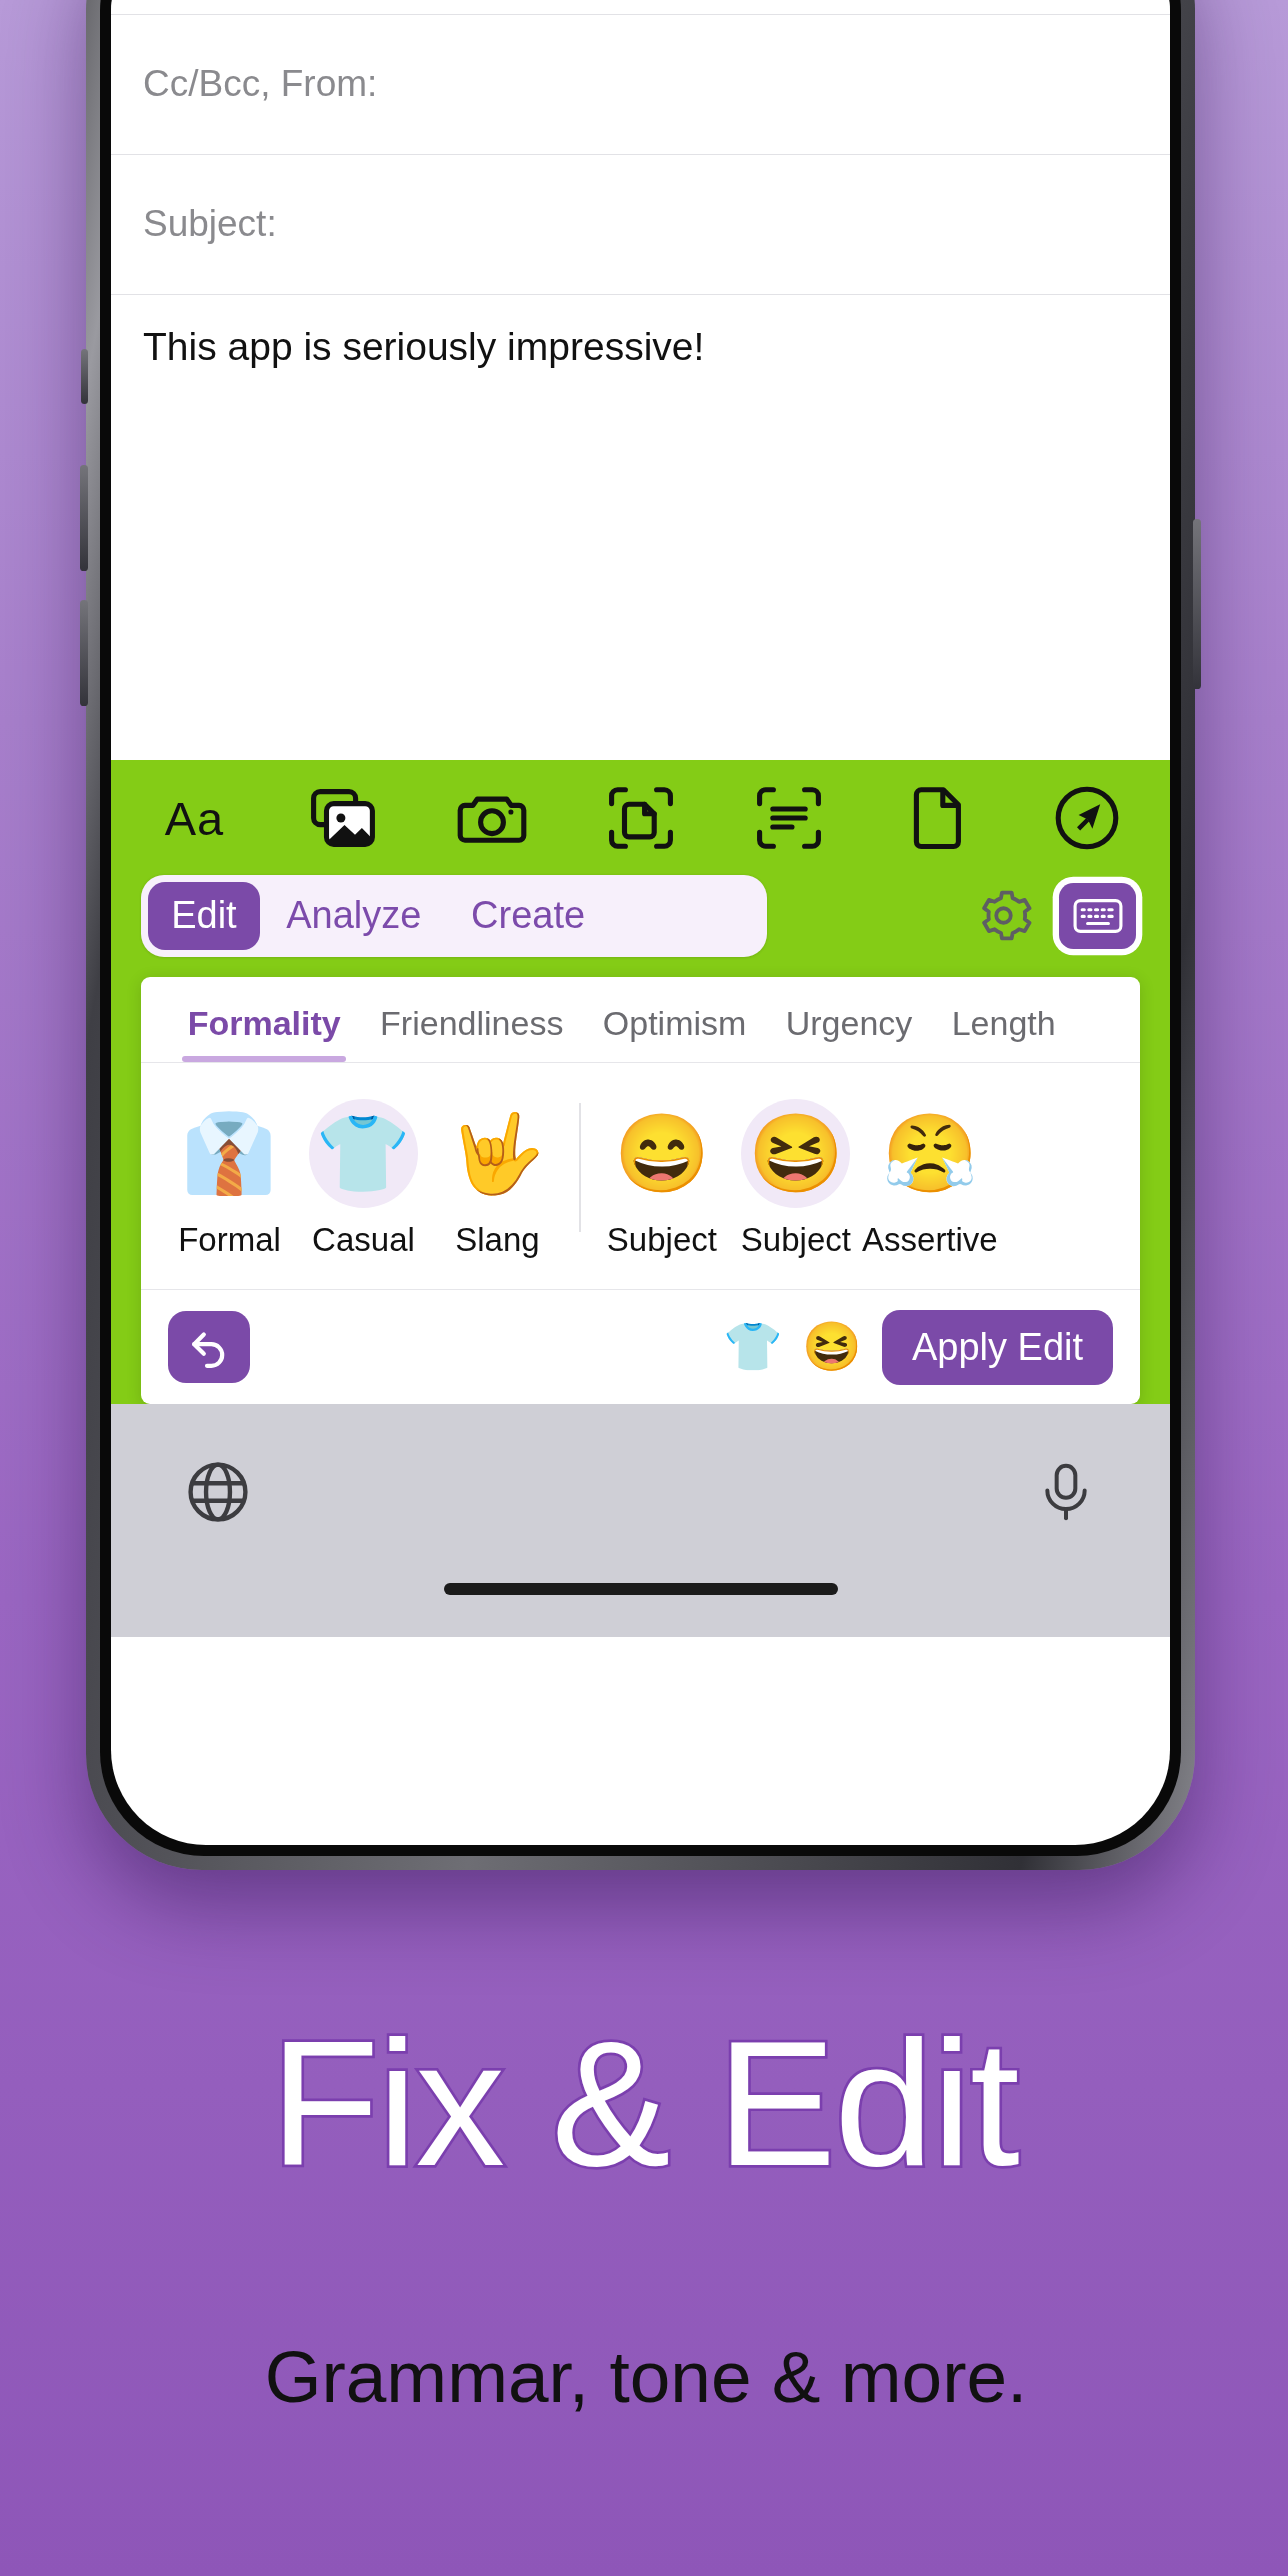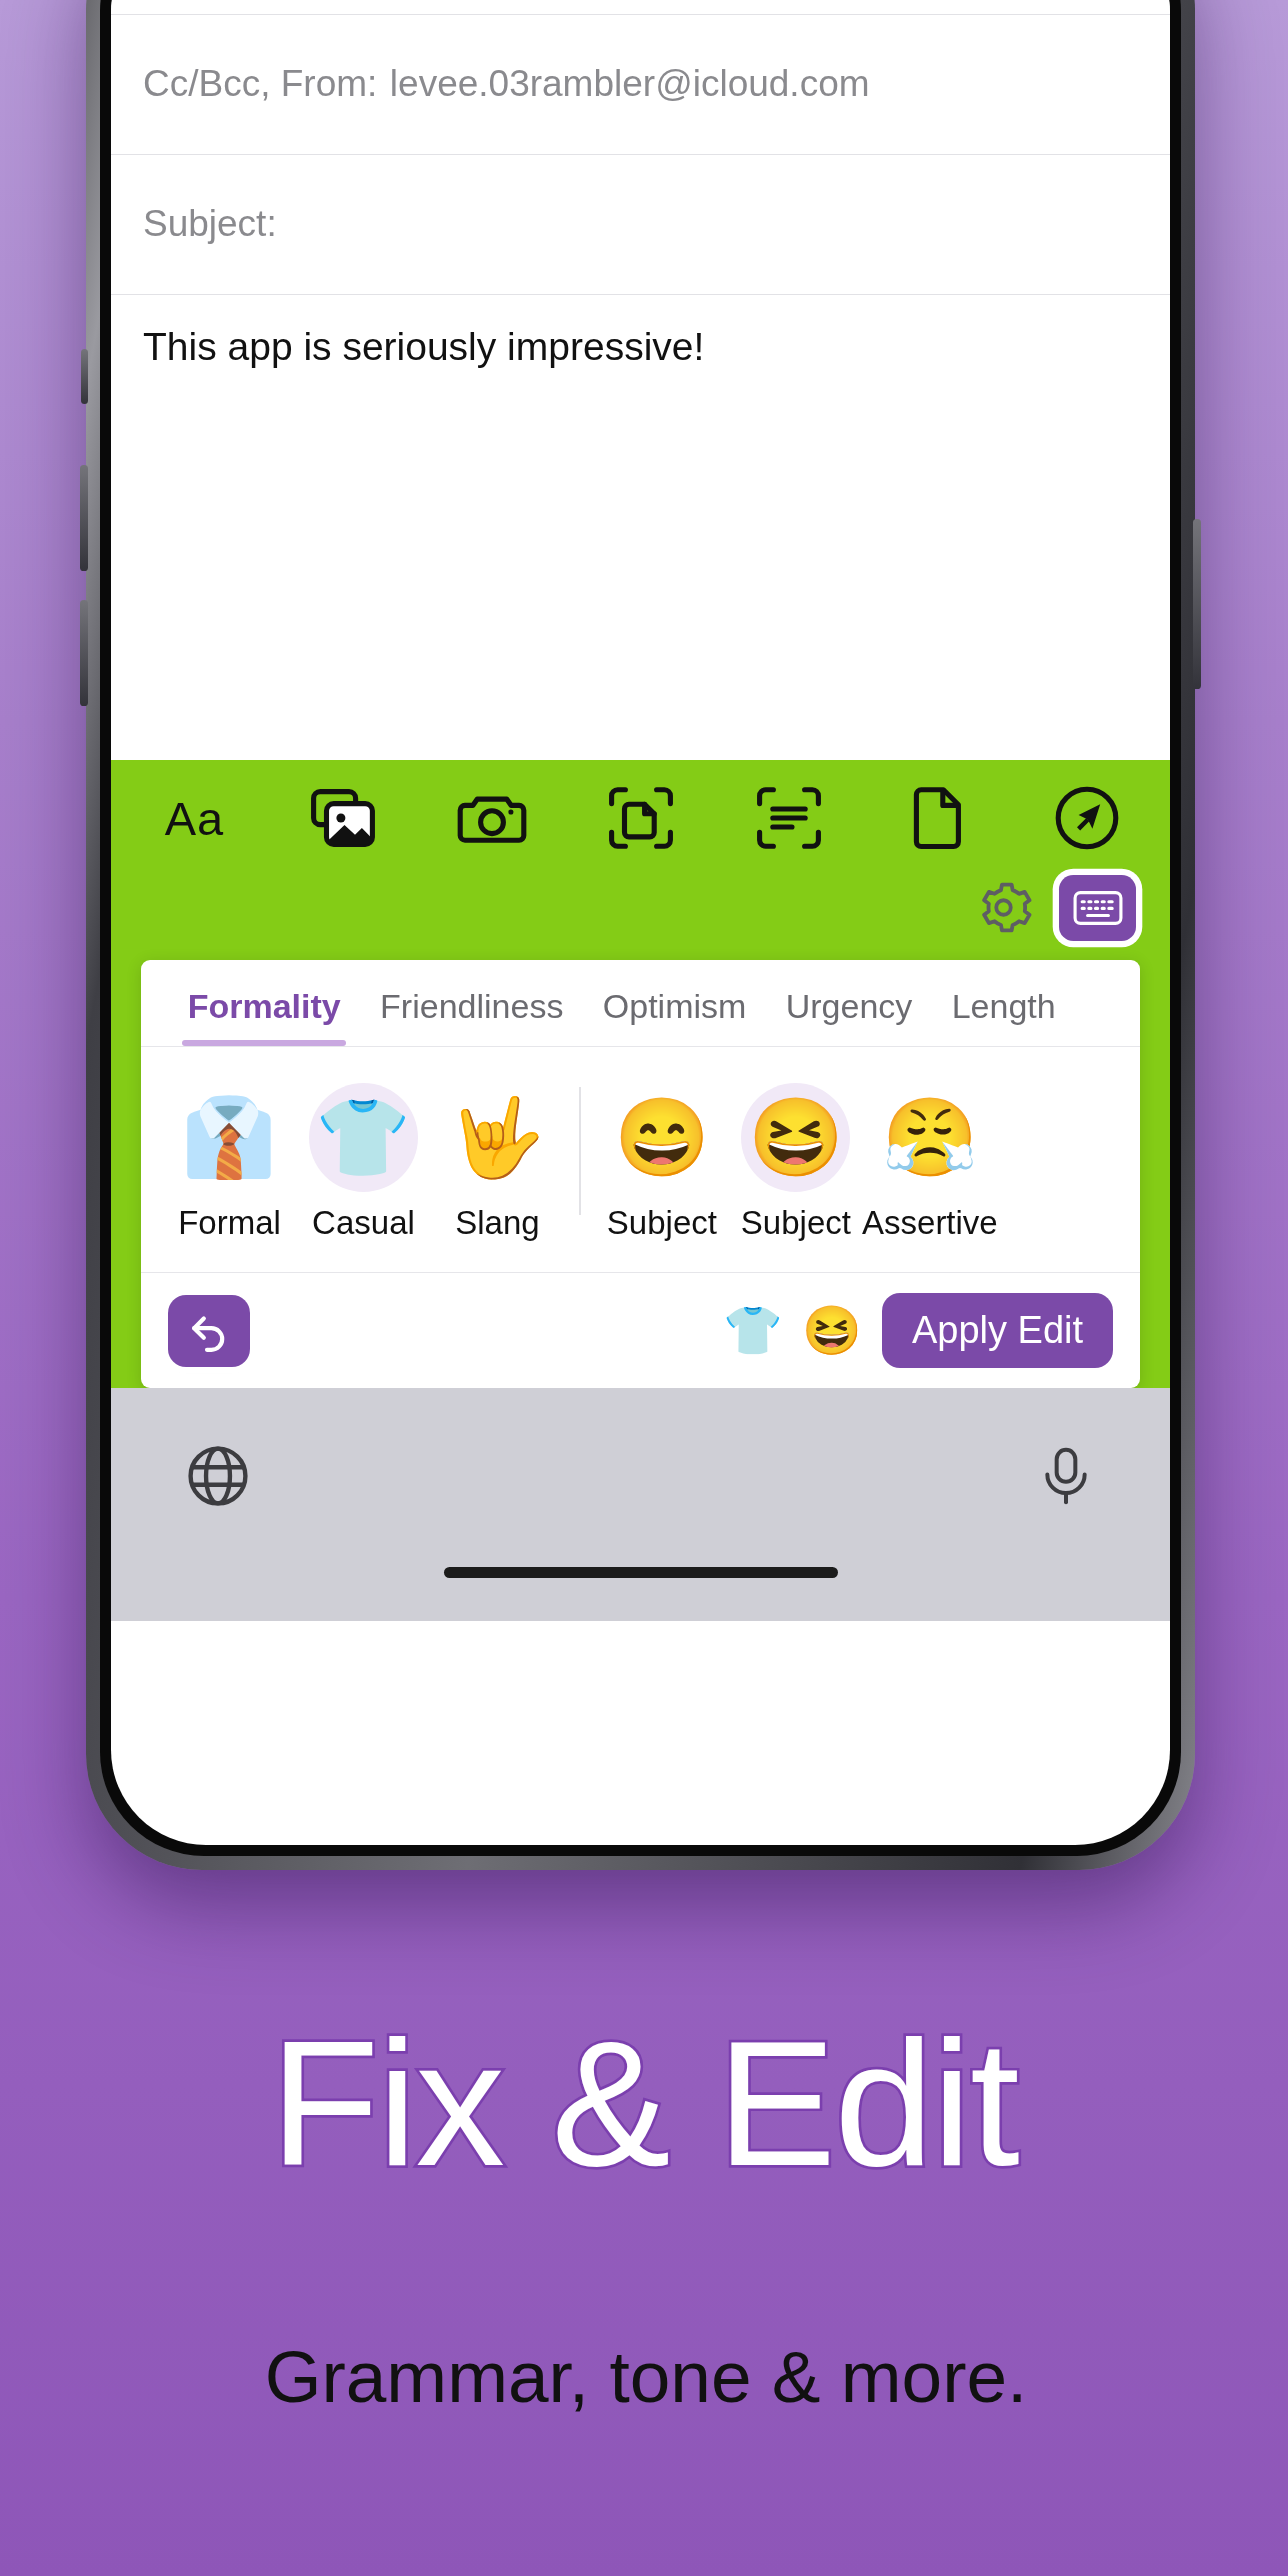--- a/index.html
+++ b/index.html
@@ -166,21 +166,20 @@
 
       <div class="mail-rows">
 
         <div class="mail-row">
           
           
         </div>
 
         <div class="mail-row">
           <span class="mail-label">Cc/Bcc, From:</span>
-          <span class="mail-value muted">levee.03rambler@icloud.com</span>
         </div>
 
         <div class="mail-row">
           <span class="mail-label">Subject:</span>
         </div>
       </div>
 
       <div class="mail-body">This app is seriously impressive!</div>
 
       <div id="kb-area">
@@ -239,20 +238,25 @@
           <div class="kb-icon">
             <svg width="72" height="72" viewBox="0 0 24 24" fill="none" stroke="#111" stroke-width="1.7" stroke-linejoin="round">
               <circle cx="12" cy="12" r="9.6"></circle>
               <path d="M16.4 7.4l-2.6 8.2-1.5-3.1-3.1-1.5 7.2-3.6z" fill="#111" stroke="none"></path>
               <path d="M12.3 12.5L9.2 15.6" stroke="#111" stroke-width="1.5"></path>
             </svg>
           </div>
         </div>
 
         <div id="seg-row">
+          <div id="segmented">
+            <div class="seg-btn active">Edit</div>
+            <div class="seg-btn">Analyze</div>
+            <div class="seg-btn">Create</div>
+          </div>
 
           <div id="seg-right">
             <div id="gear-btn">
               <svg width="61" height="61" viewBox="0 0 24 24" fill="#5e5e63">
                 <path d="M12 8.4a3.6 3.6 0 1 0 0 7.2 3.6 3.6 0 0 0 0-7.2zm0 5.7a2.1 2.1 0 1 1 0-4.2 2.1 2.1 0 0 1 0 4.2z"></path>
                 <path d="M20.5 12c0-.5-.05-1-.13-1.46l1.86-1.38-1.9-3.3-2.2.76a7.9 7.9 0 0 0-2.52-1.46L15.2 3h-3.8l-.41 2.16A7.9 7.9 0 0 0 8.47 6.6l-2.2-.76-1.9 3.3 1.86 1.38a8.3 8.3 0 0 0 0 2.96L4.37 14.86l1.9 3.3 2.2-.76a7.9 7.9 0 0 0 2.52 1.46L11.4 21h3.8l.41-2.14a7.9 7.9 0 0 0 2.52-1.46l2.2.76 1.9-3.3-1.86-1.4c.08-.46.13-.96.13-1.46z" fill="none" stroke="#5e5e63" stroke-width="1.5" stroke-linejoin="round"></path>
               </svg>
             </div>
             <div id="kbd-btn">
               <svg width="50" height="38" viewBox="0 0 24 18" fill="none" stroke="#fff" stroke-width="1.5" stroke-linecap="round">

